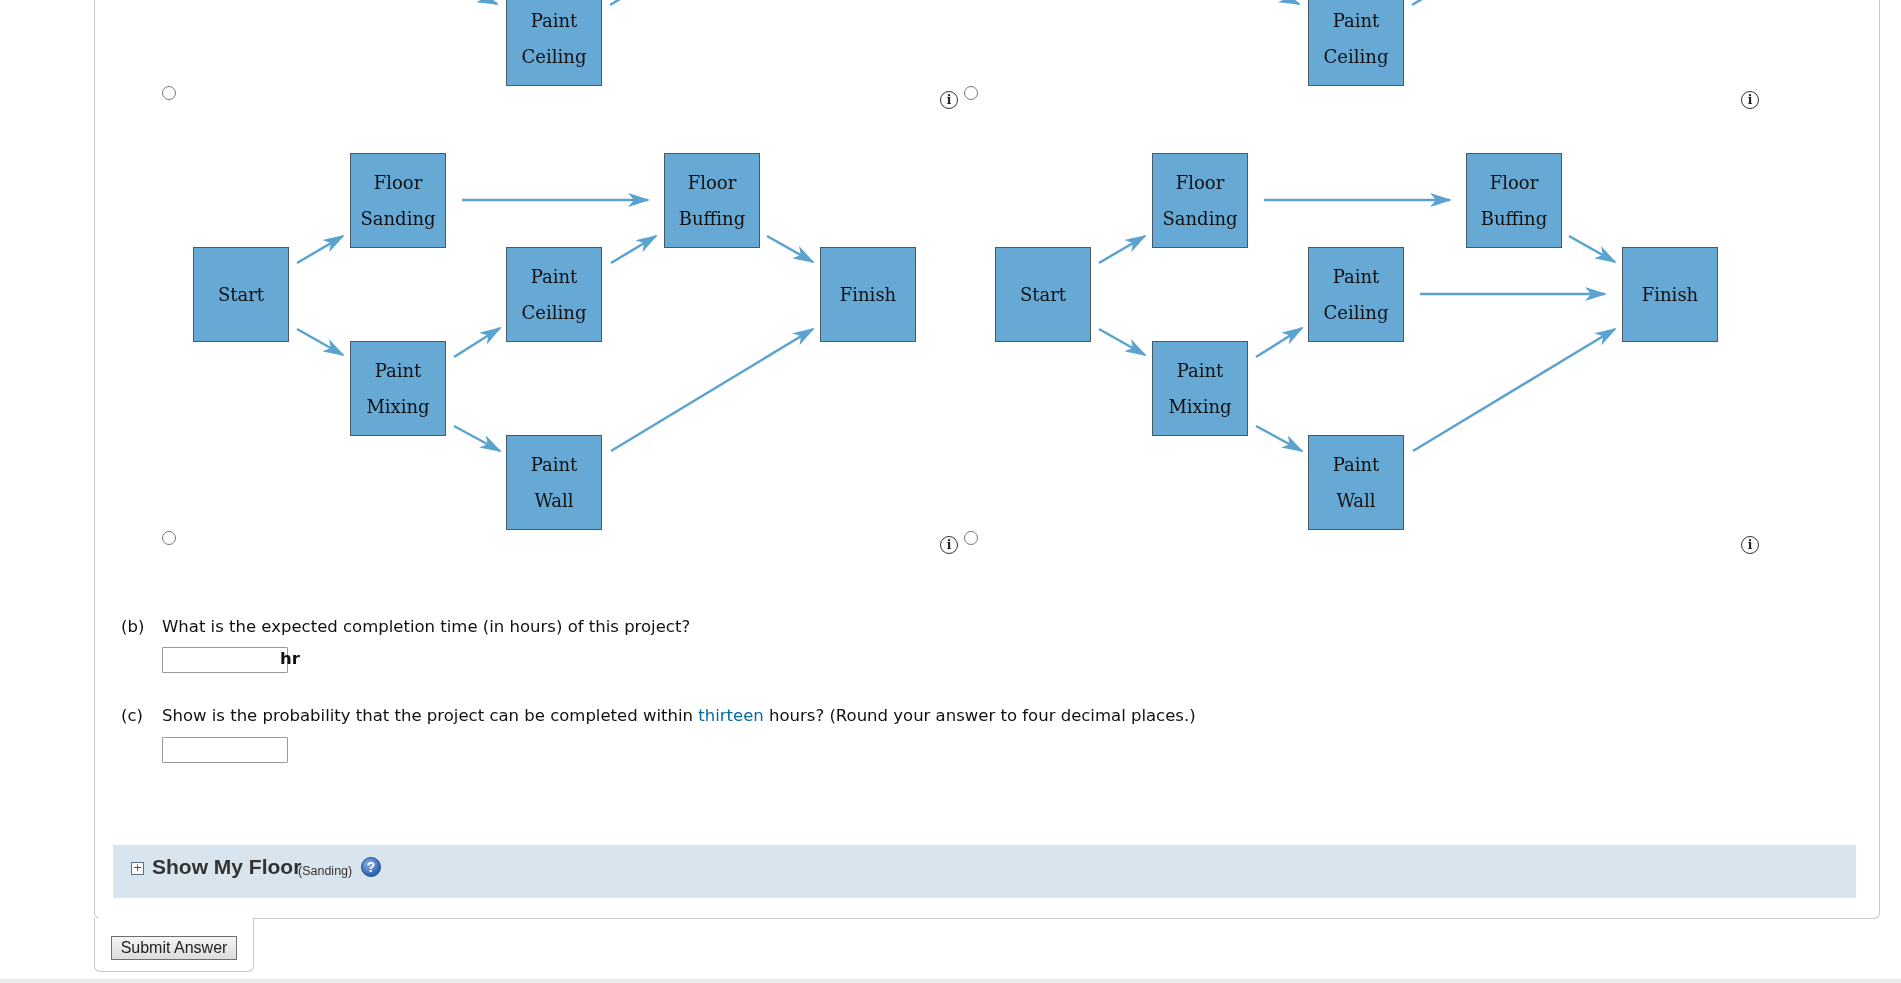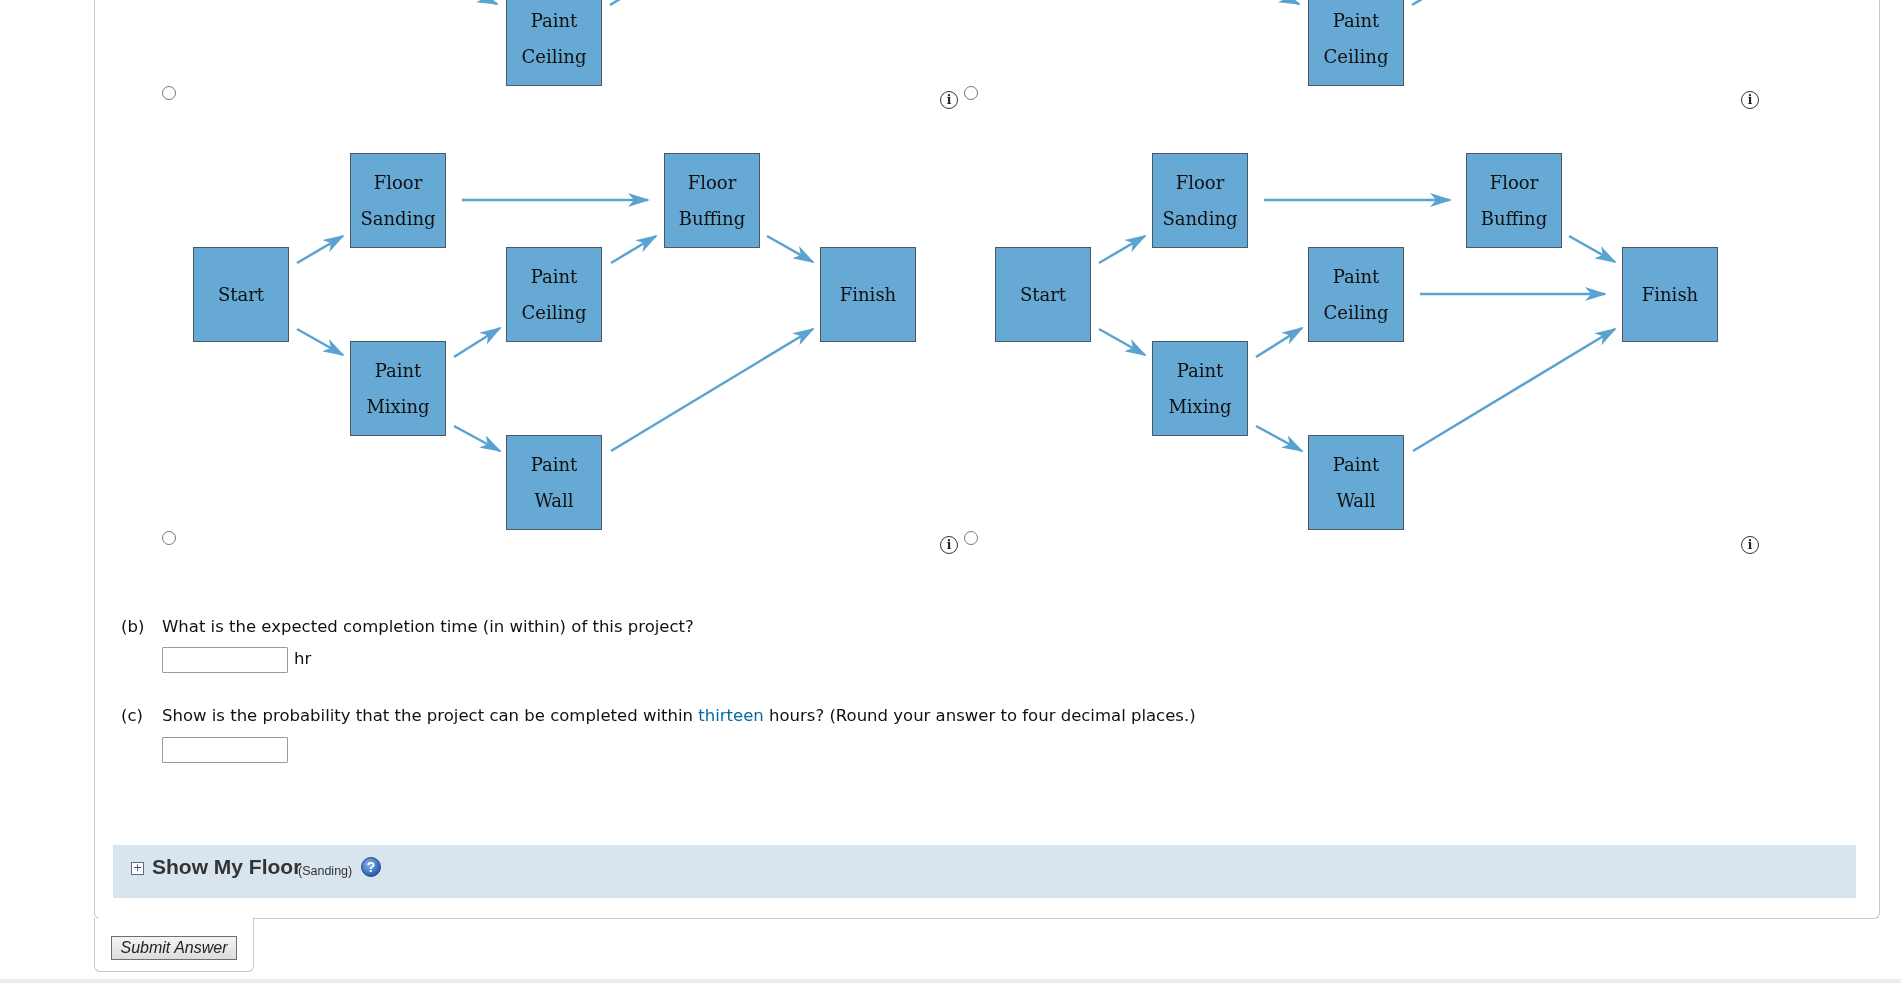--- a/index.html
+++ b/index.html
@@ -13,21 +13,21 @@
   .q { position:absolute; font-family:"DejaVu Sans", sans-serif; font-size:16.5px; color:#111; white-space:nowrap; }
   .q .lbl { display:inline-block; width:41px; }
   .red { color:#0369a1; }
   .ans-input { position:absolute; width:126px; height:26px; border:1px solid #9a9a9a; box-sizing:border-box; background:#fff; border-radius:1px; }
   .unit { position:absolute; font-size:16.5px; color:#111; }
   .smw-band { position:absolute; left:113px; top:845px; width:1743px; height:53px; background:#d9e5ee; }
   .smw-plus { position:absolute; left:131px; top:862px; width:13px; height:13px; border:1px solid #5a6f86; box-sizing:border-box; background:#fff; font-size:11px; line-height:10px; text-align:center; color:#3a5275; font-family:"DejaVu Sans", sans-serif; }
   .smw-title { position:absolute; left:152px; top:855px; font-family:"Liberation Sans", sans-serif; font-weight:bold; font-size:21px; color:#333; }
   .smw-opt { position:absolute; left:298px; top:864px; font-family:"Liberation Sans", sans-serif; font-size:12.5px; color:#333; }
   .smw-help { position:absolute; left:361px; top:857px; width:20px; height:20px; border-radius:50%; background:radial-gradient(circle at 40% 35%, #8fb8ea, #2c5fae 70%); border:1px solid #1f4f96; box-sizing:border-box; color:#fff; font-weight:bold; font-size:14px; display:flex; align-items:center; justify-content:center; font-family:"Liberation Sans", sans-serif; }
-  .submit-btn { position:absolute; left:111px; top:936px; width:126px; height:24px; background:linear-gradient(#f4f4f4,#dcdcdc); border:1px solid #707070; box-sizing:border-box; font-family:"Liberation Sans", sans-serif; font-size:16px; color:#222; padding:0; cursor:pointer;font-style:italic; }
+  .submit-btn { position:absolute; left:111px; top:936px; width:126px; height:24px; background:linear-gradient(#f4f4f4,#dcdcdc); border:1px solid #707070; box-sizing:border-box; font-family:"Liberation Sans", sans-serif; font-size:16px; color:#222; padding:0; cursor:pointer; }
   .bottom-strip { position:absolute; left:0; top:979px; width:1901px; height:4px; background:#ececec; }
 </style>
 </head>
 <body>
 
 <div class="outer-box"></div>
 
 <svg class="diagram" width="1901" height="560" viewBox="0 0 1901 560">
   <defs>
     <marker id="ah" markerWidth="10" markerHeight="8" refX="9" refY="4" orient="auto" markerUnits="userSpaceOnUse" viewBox="0 0 10 8">
@@ -136,24 +136,24 @@
     <span>Finish</span>
   </div>
 </div>
 
 <span class="radio" style="left:162px; top:531px;"></span>
 <span class="info" style="left:940px; top:536px;">i</span>
 <span class="radio" style="left:964px; top:531px;"></span>
 <span class="info" style="left:1741px; top:536px;">i</span>
 
 <div class="q" style="left:121px; top:617px;">
-  <span class="lbl">(b)</span><span>What is the expected completion time (in within) of this project?</span>
+  <span class="lbl">(b)</span><span>What is the expected completion time (in hours) of this project?</span>
 </div>
 <input class="ans-input" style="left: 162px; top: 647px;" type="text" value="">
-<span class="unit" style="left:294px; top:649px;">hr</span>
+<span class="unit" style="left:280px; top:649px;font-weight:bold;">hr</span>
 
 <div class="q" style="left:121px; top:706px;">
   <span class="lbl">(c)</span><span>Show is the probability that the project can be completed within </span><span class="red">thirteen</span><span> hours? (Round your answer to four decimal places.)</span>
 </div>
 <input class="ans-input" style="left: 162px; top: 737px;" type="text" value="">
 
 <div class="smw-band"></div>
 <span class="smw-plus">+</span>
 <span class="smw-title">Show My Floor</span>
 <span class="smw-opt">(Sanding)</span>

